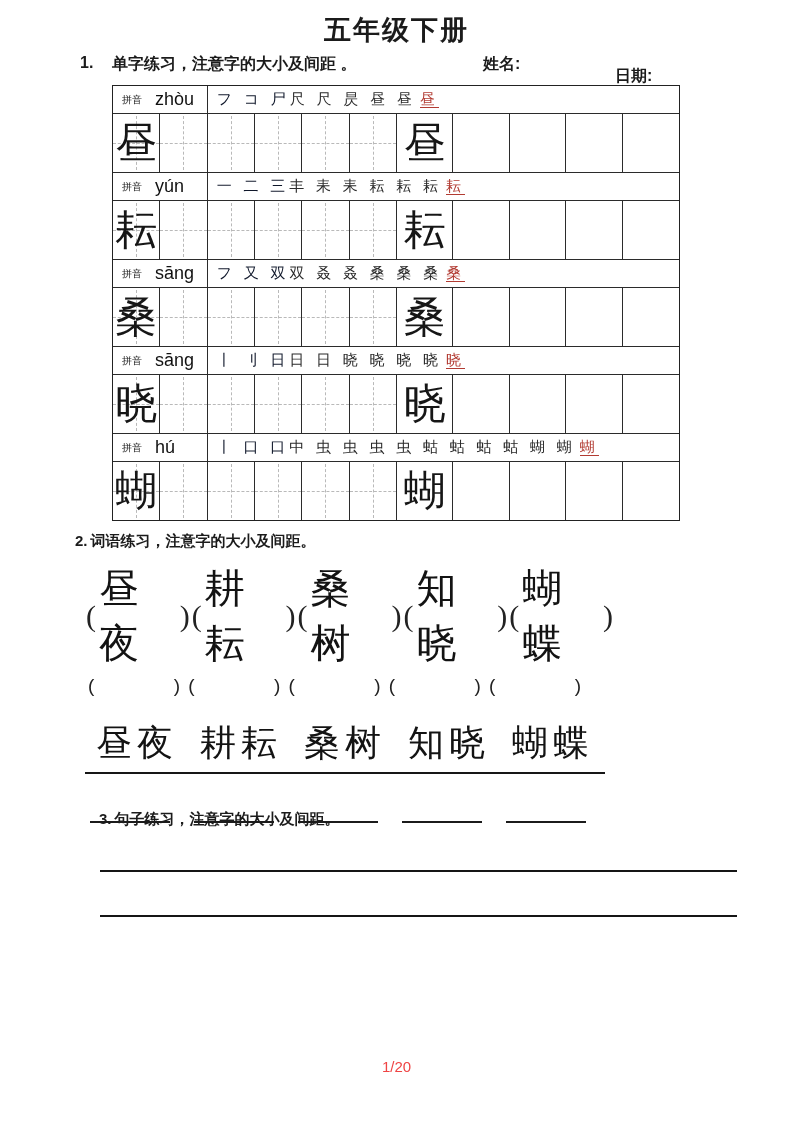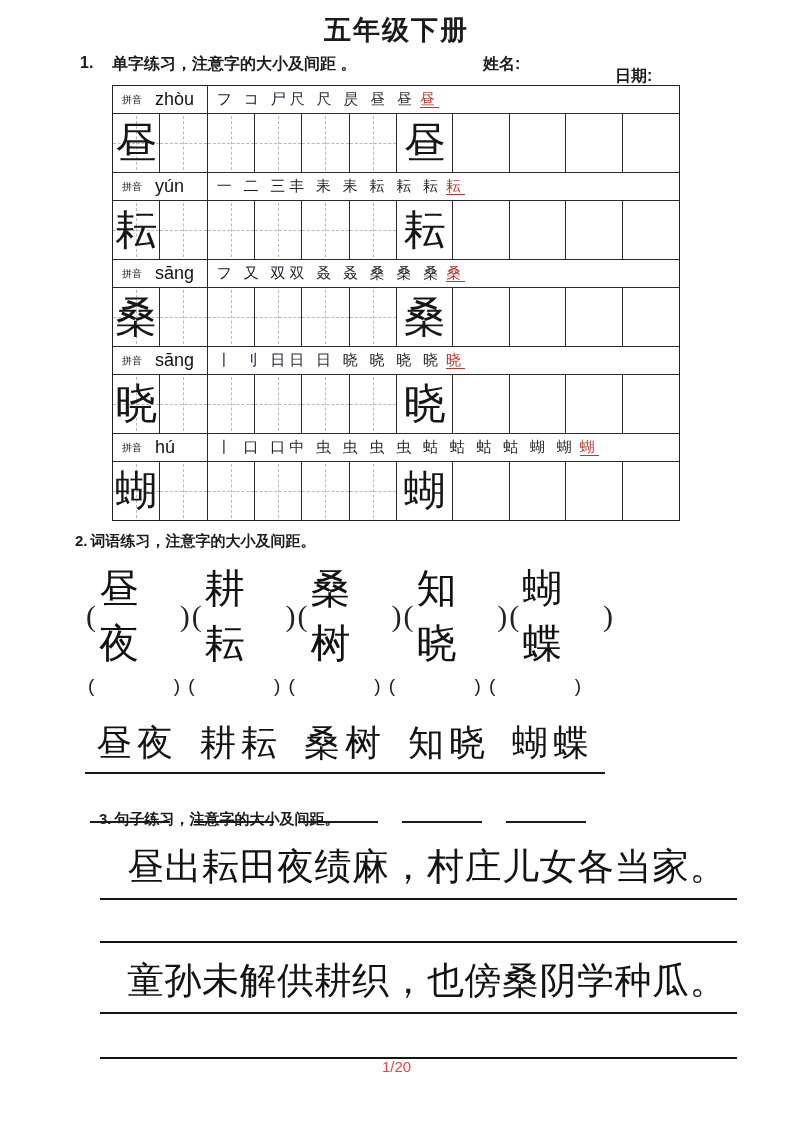--- a/index.html
+++ b/index.html
@@ -386,21 +386,19 @@
         <div class="bl"></div>
         <div class="bl"></div>
         <div class="bl"></div>
       </div>
   </div>
 
   <div class="s3">
     <div class="sec-head">
       <span class="n">3.</span><span>句子练习，注意字的大小及间距。</span>
     </div>
-    <div class="sline text">昼出耘田夜绩麻，村庄儿女各当家。</div>
     <div class="sline blank1"></div>
-    <div class="sline text">童孙未解供耕织，也傍桑阴学种瓜。</div>
     <div class="sline blank2"></div>
   </div>
 
   <div class="pagenum">1/20</div>
 
 </div>
 
 </body></html>

